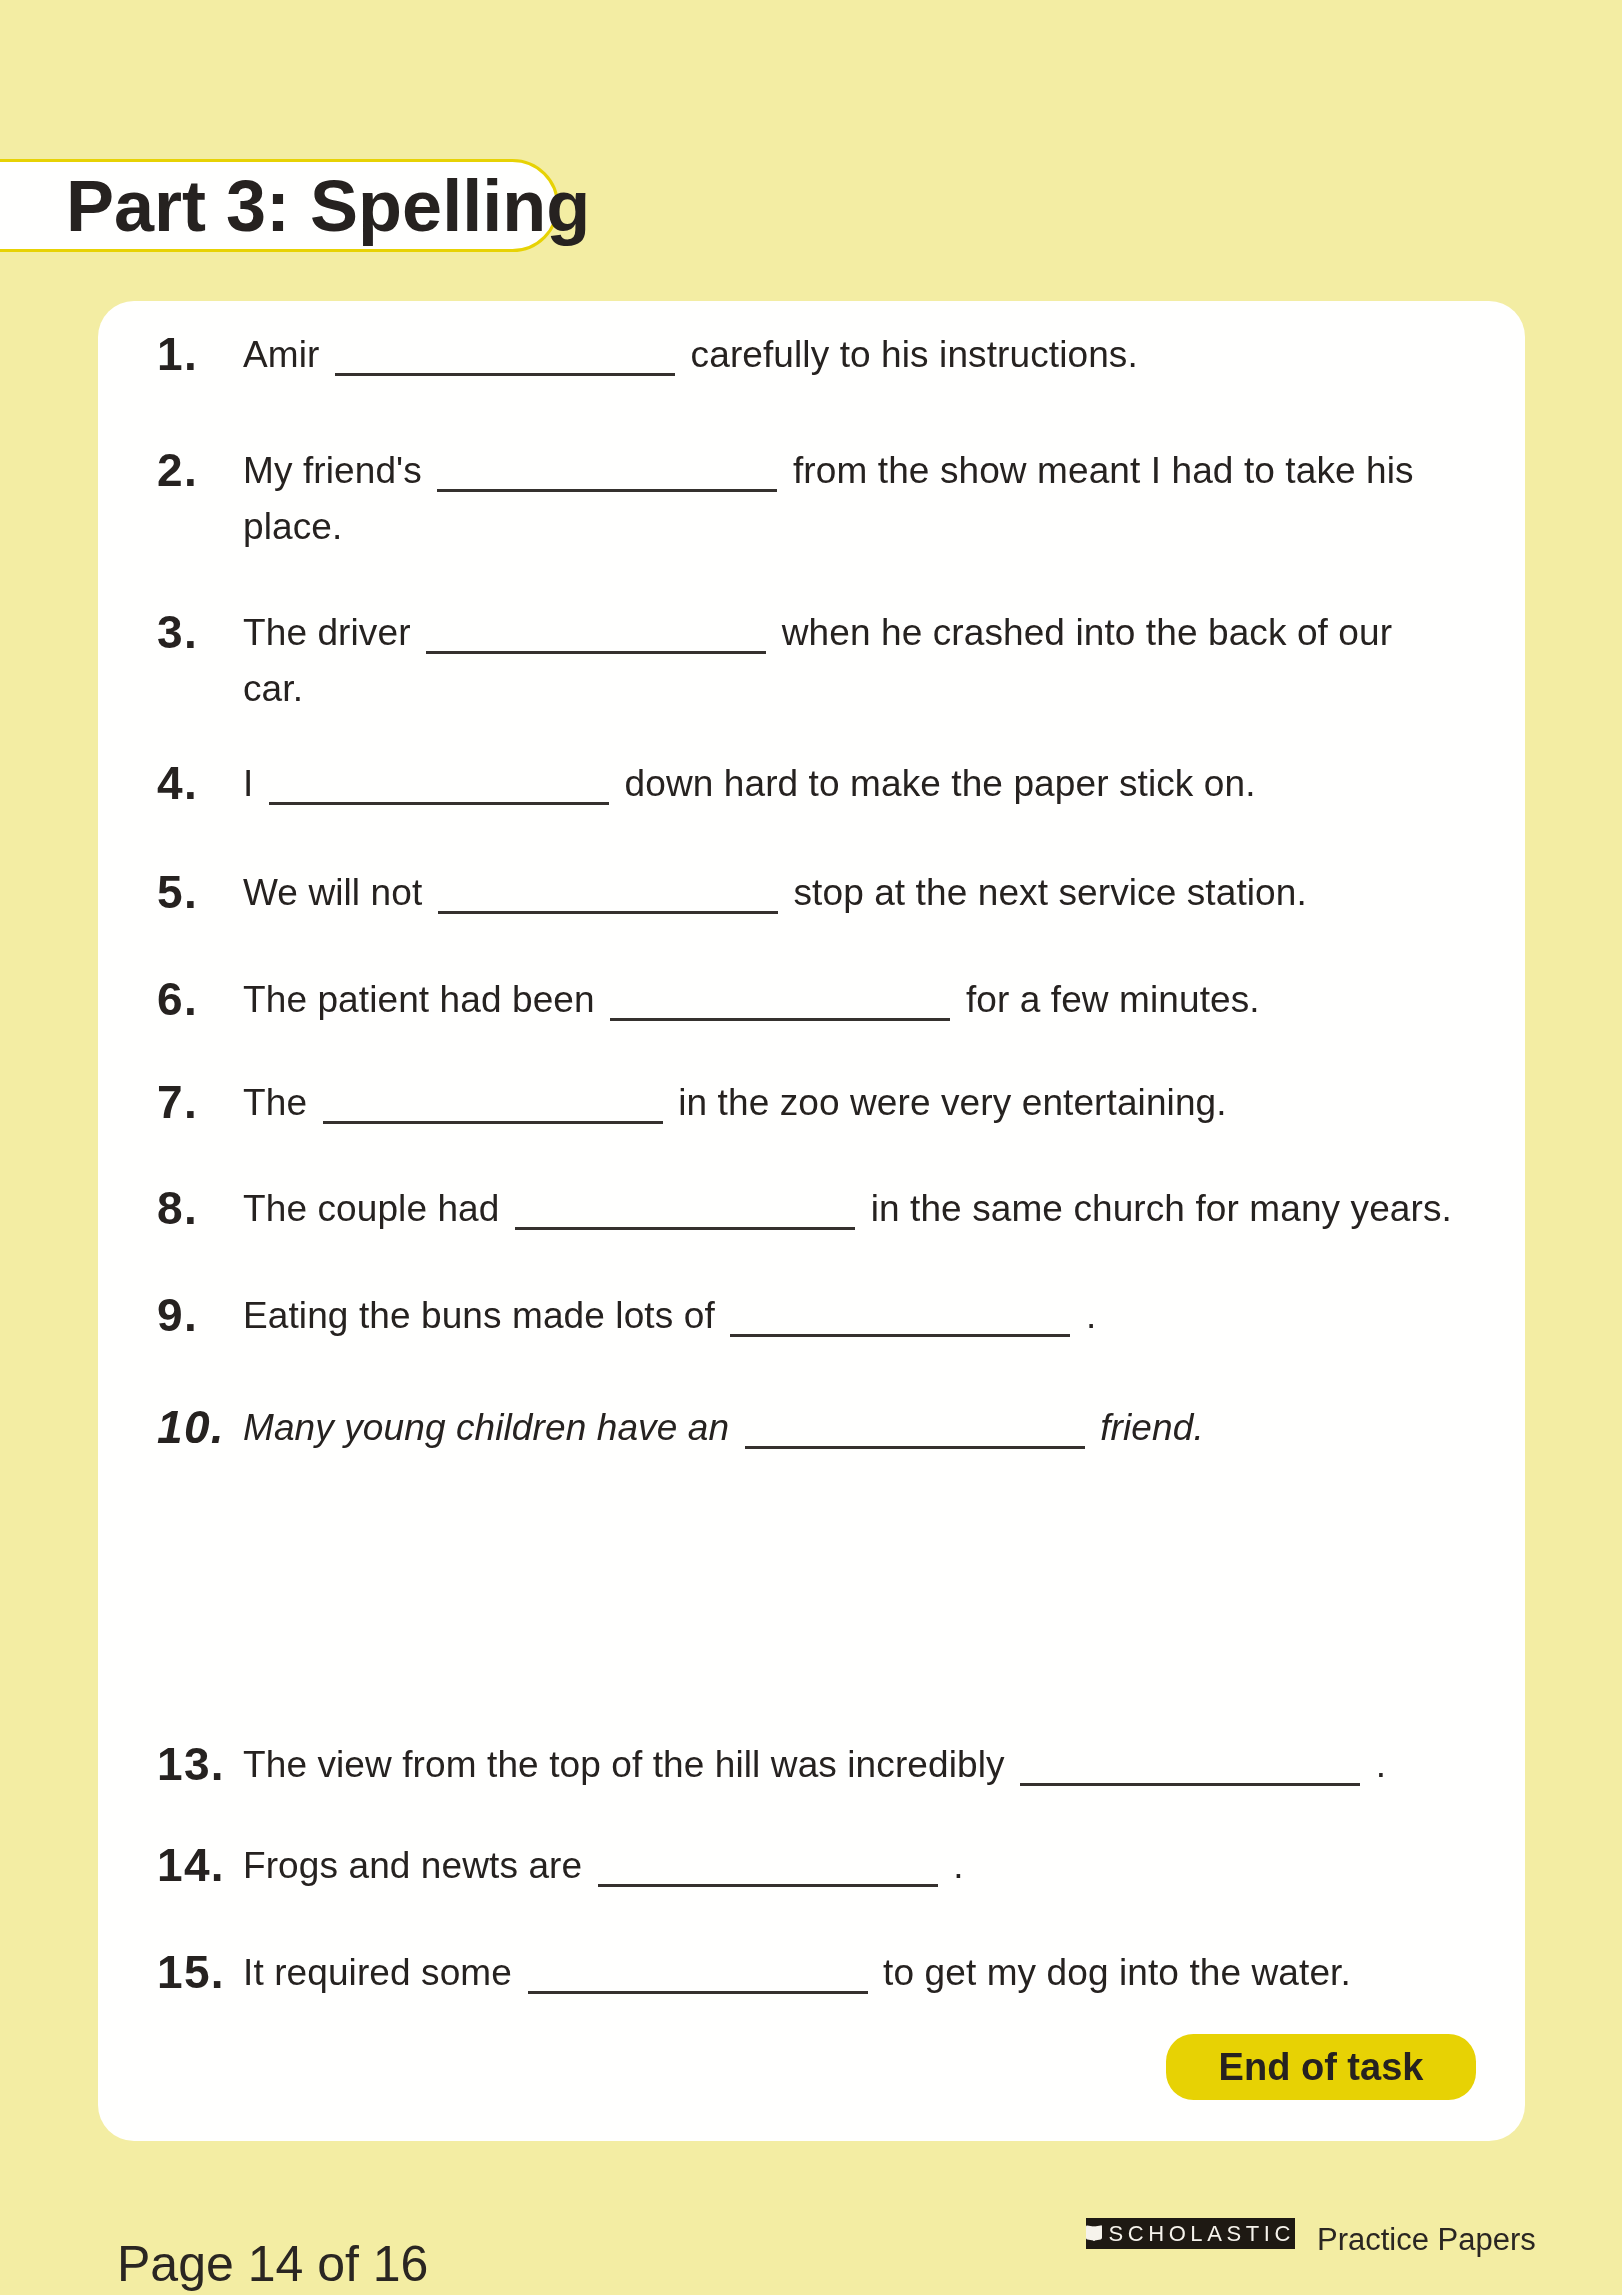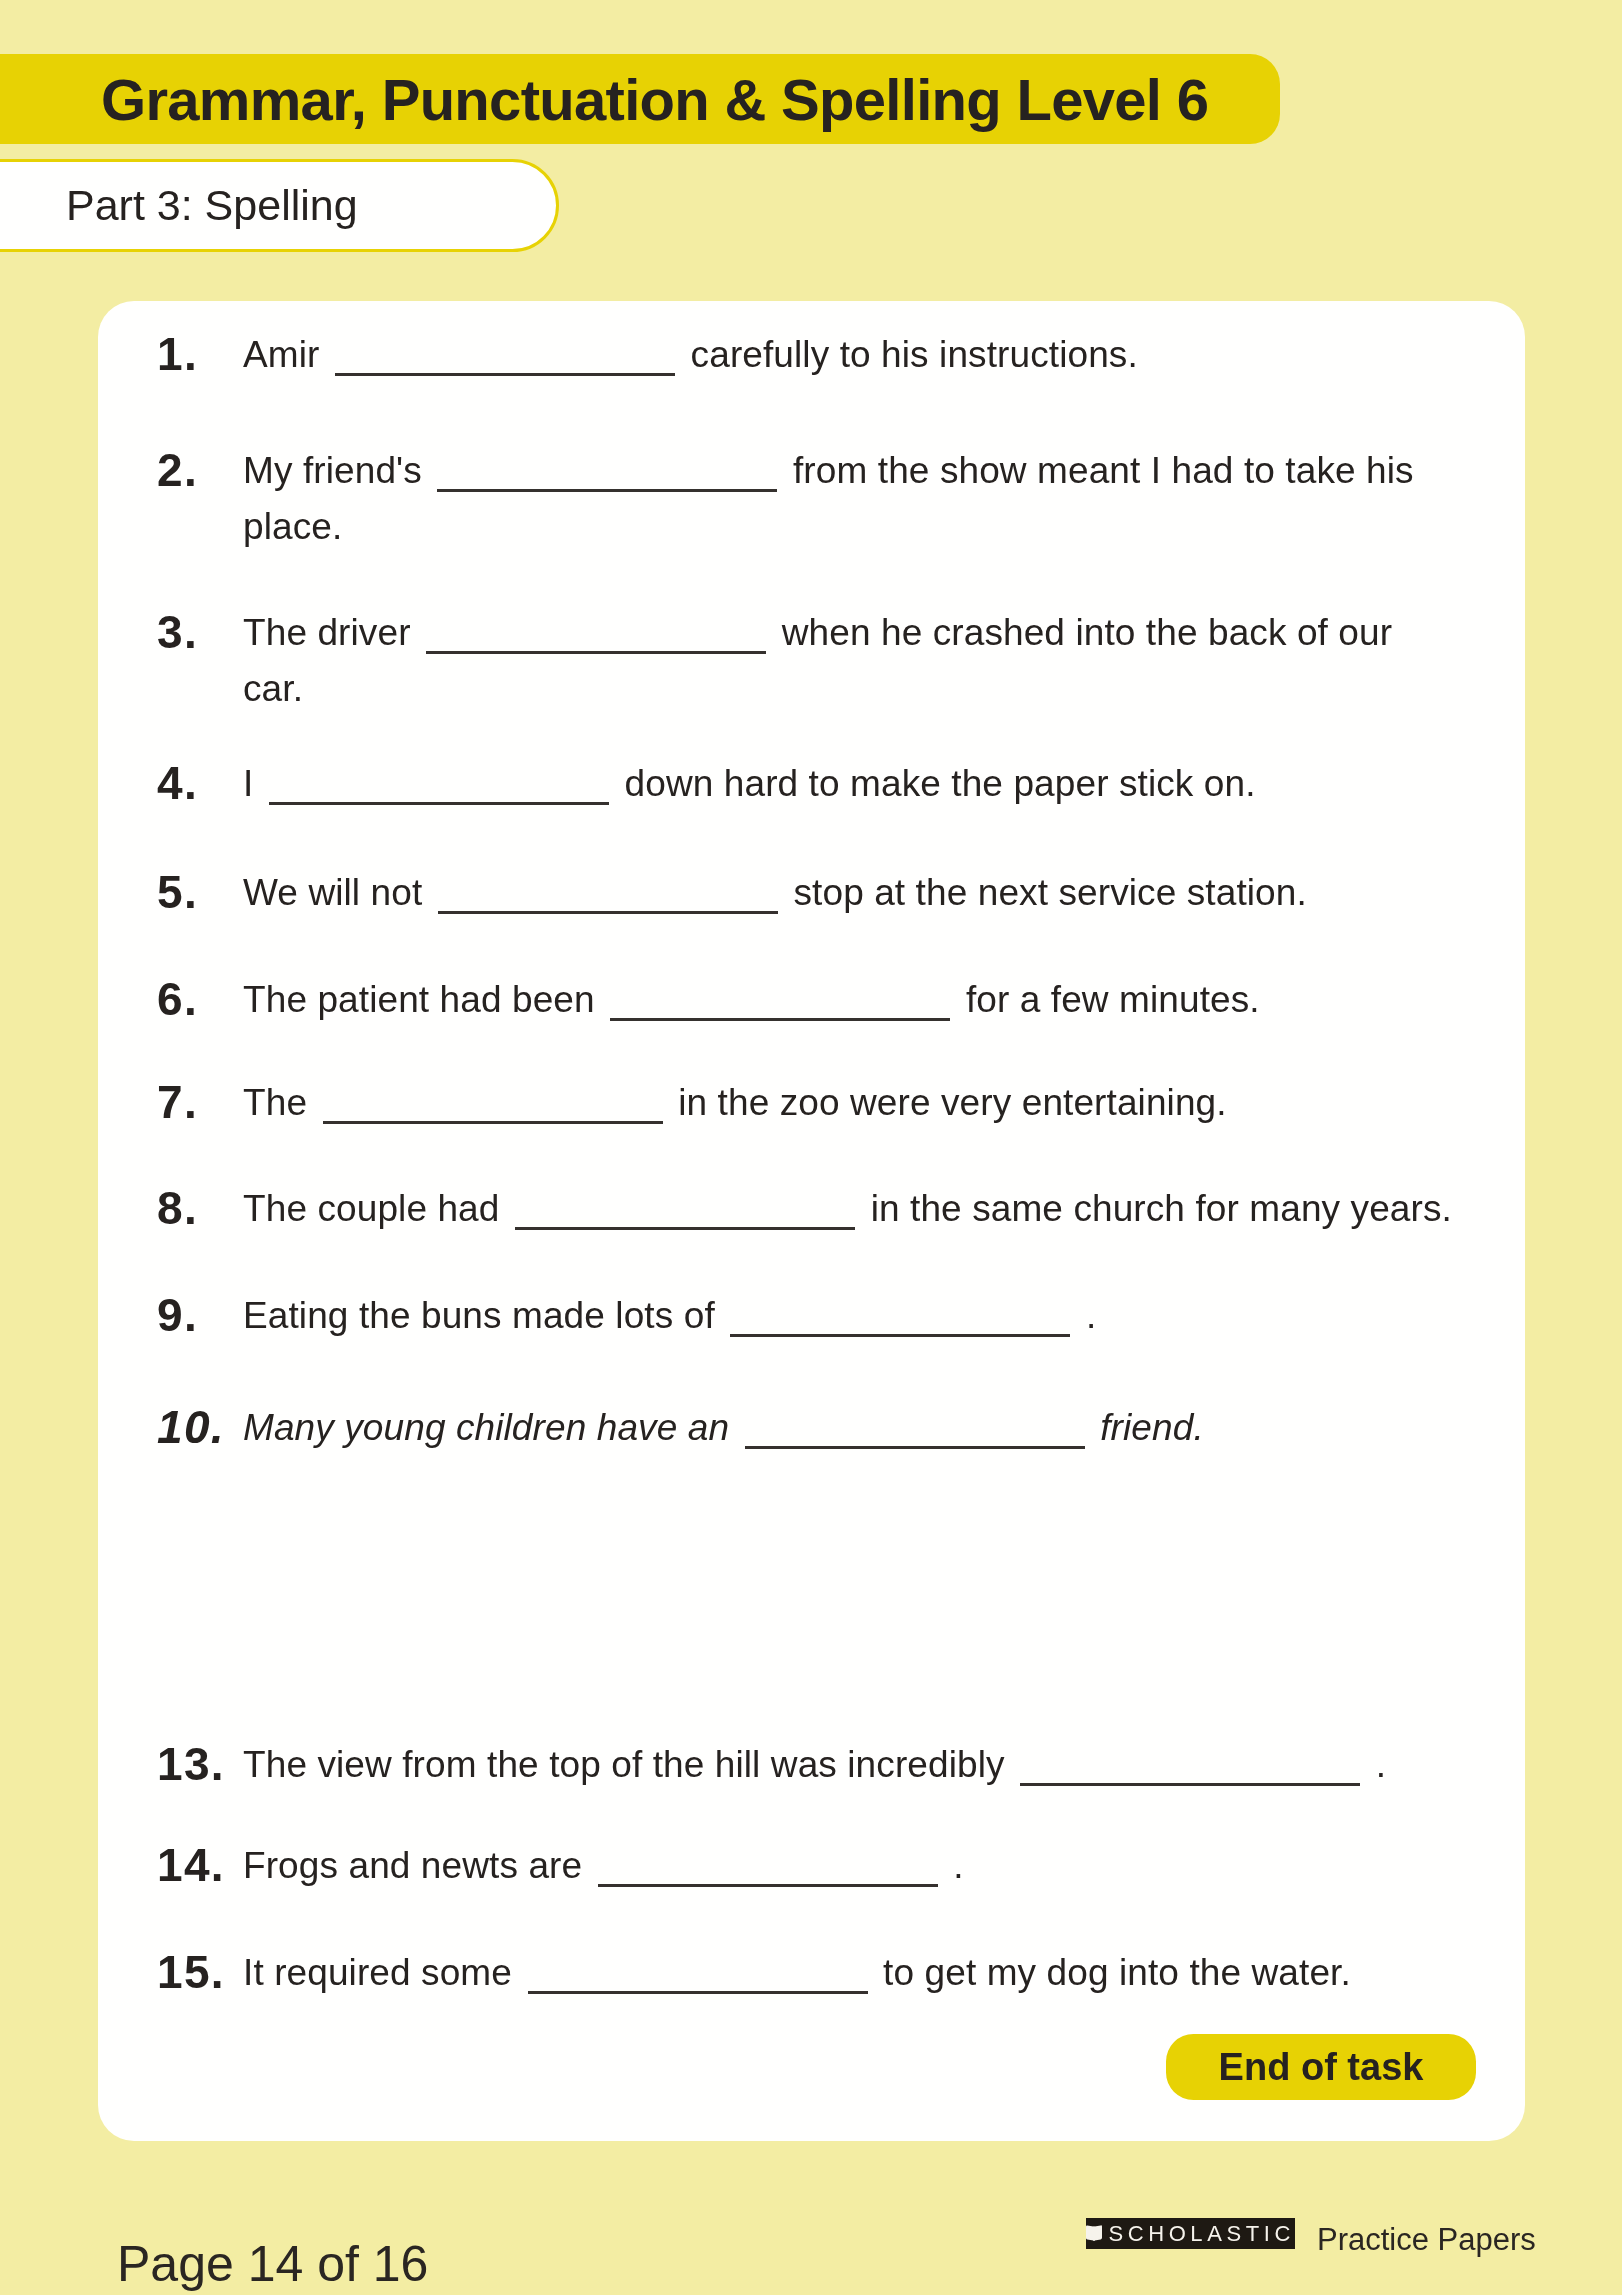--- a/index.html
+++ b/index.html
@@ -17,21 +17,21 @@
     display:flex; align-items:center; box-sizing:border-box; padding-left:101px;
   }
   .banner-title { font-size:58px; font-weight:bold; letter-spacing:-0.7px; white-space:nowrap; }
 
   
   .part-pill {
     position:absolute; left:-22px; top:159px; width:581px; height:93px;
     background:#fffffe; border:3.9px solid #e7d204; border-radius:0 47px 47px 0;
     box-sizing:border-box; display:flex; align-items:center; padding-left:85px;
   }
-  .part-title { font-size:43px; font-weight:normal; white-space:nowrap; }
+  .part-title { font-size:72px; font-weight:bold; white-space:nowrap; }
 
   
   .card {
     position:absolute; left:98px; top:301px; width:1427px; height:1840px;
     background:#fffffe; border-radius:36px;
   }
 
   .q { position:absolute; left:59px; width:1335px; }
   .qnum {
     position:absolute; left:0; top:0;
@@ -79,23 +79,20 @@
   .series-label {
     position:absolute; left:1317px; top:2222px;
     font-size:31px; color:#2a2622;
   }
 </style>
 </head>
 <body>
 
 <div class="page">
 
-  <div class="banner">
-    <span class="banner-title">Grammar, Punctuation &amp; Spelling Level 6</span>
-  </div>
 
   <div class="part-pill">
     <span class="part-title">Part 3: Spelling</span>
   </div>
 
   <div class="card" id="questions-card">
       <div class="q" style="top: 26px;">
         <span class="qnum">1.</span>
         <div class="qtext"><span>Amir</span> <span class="blank"></span> <span>carefully to his instructions.</span> </div>
       </div>

